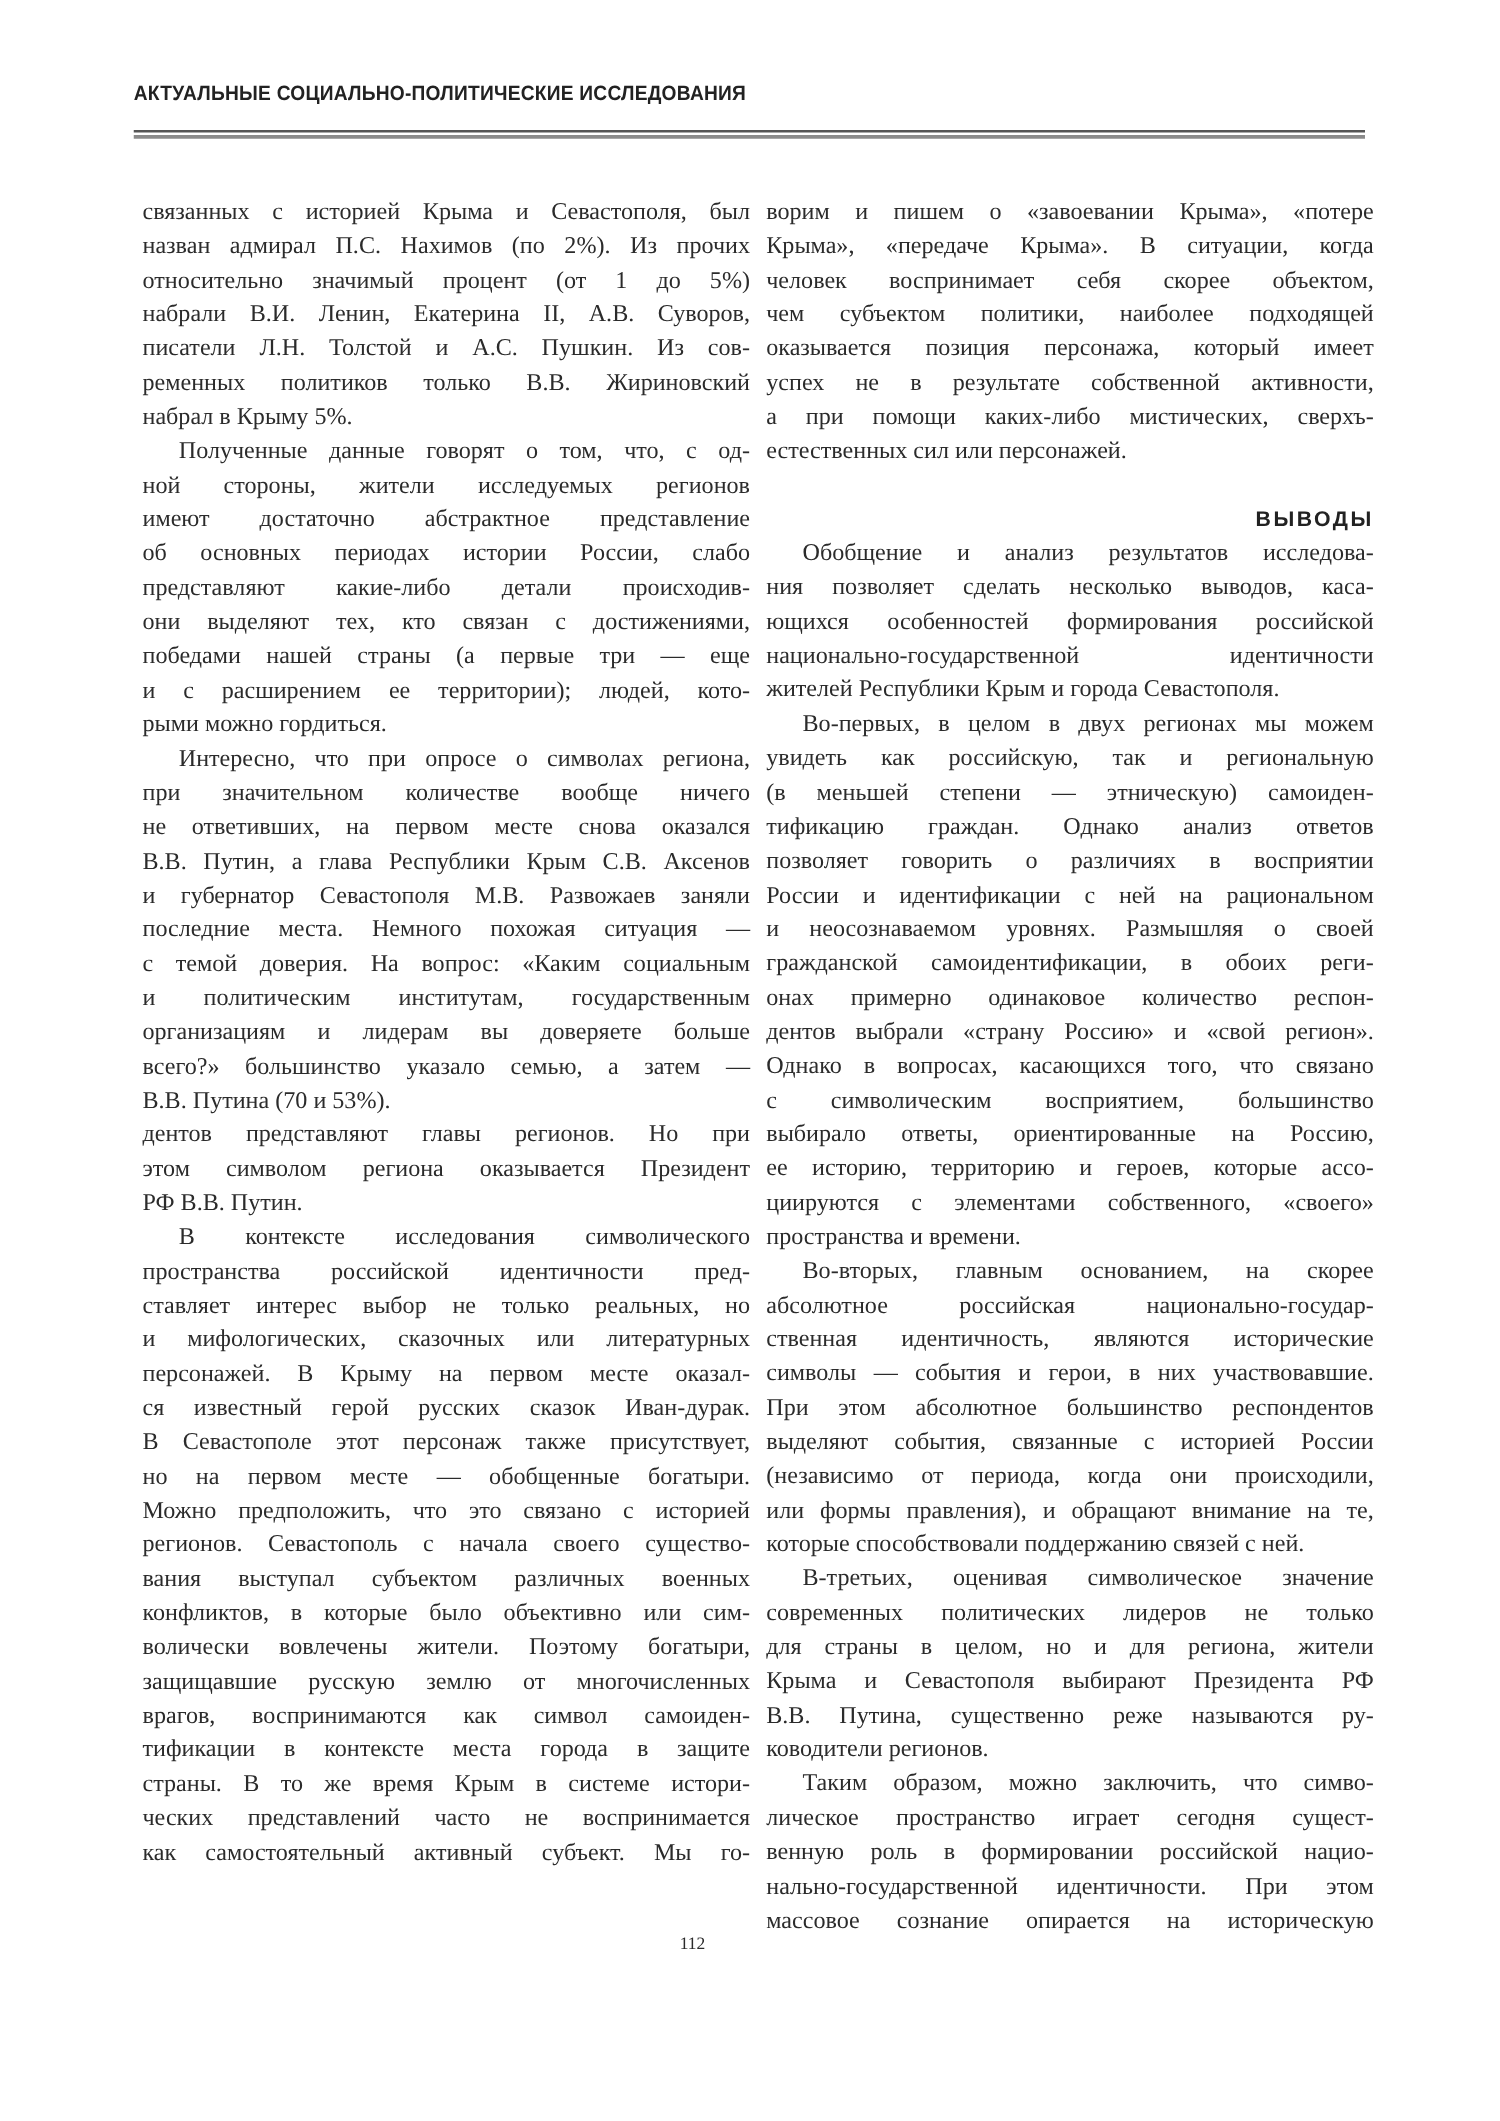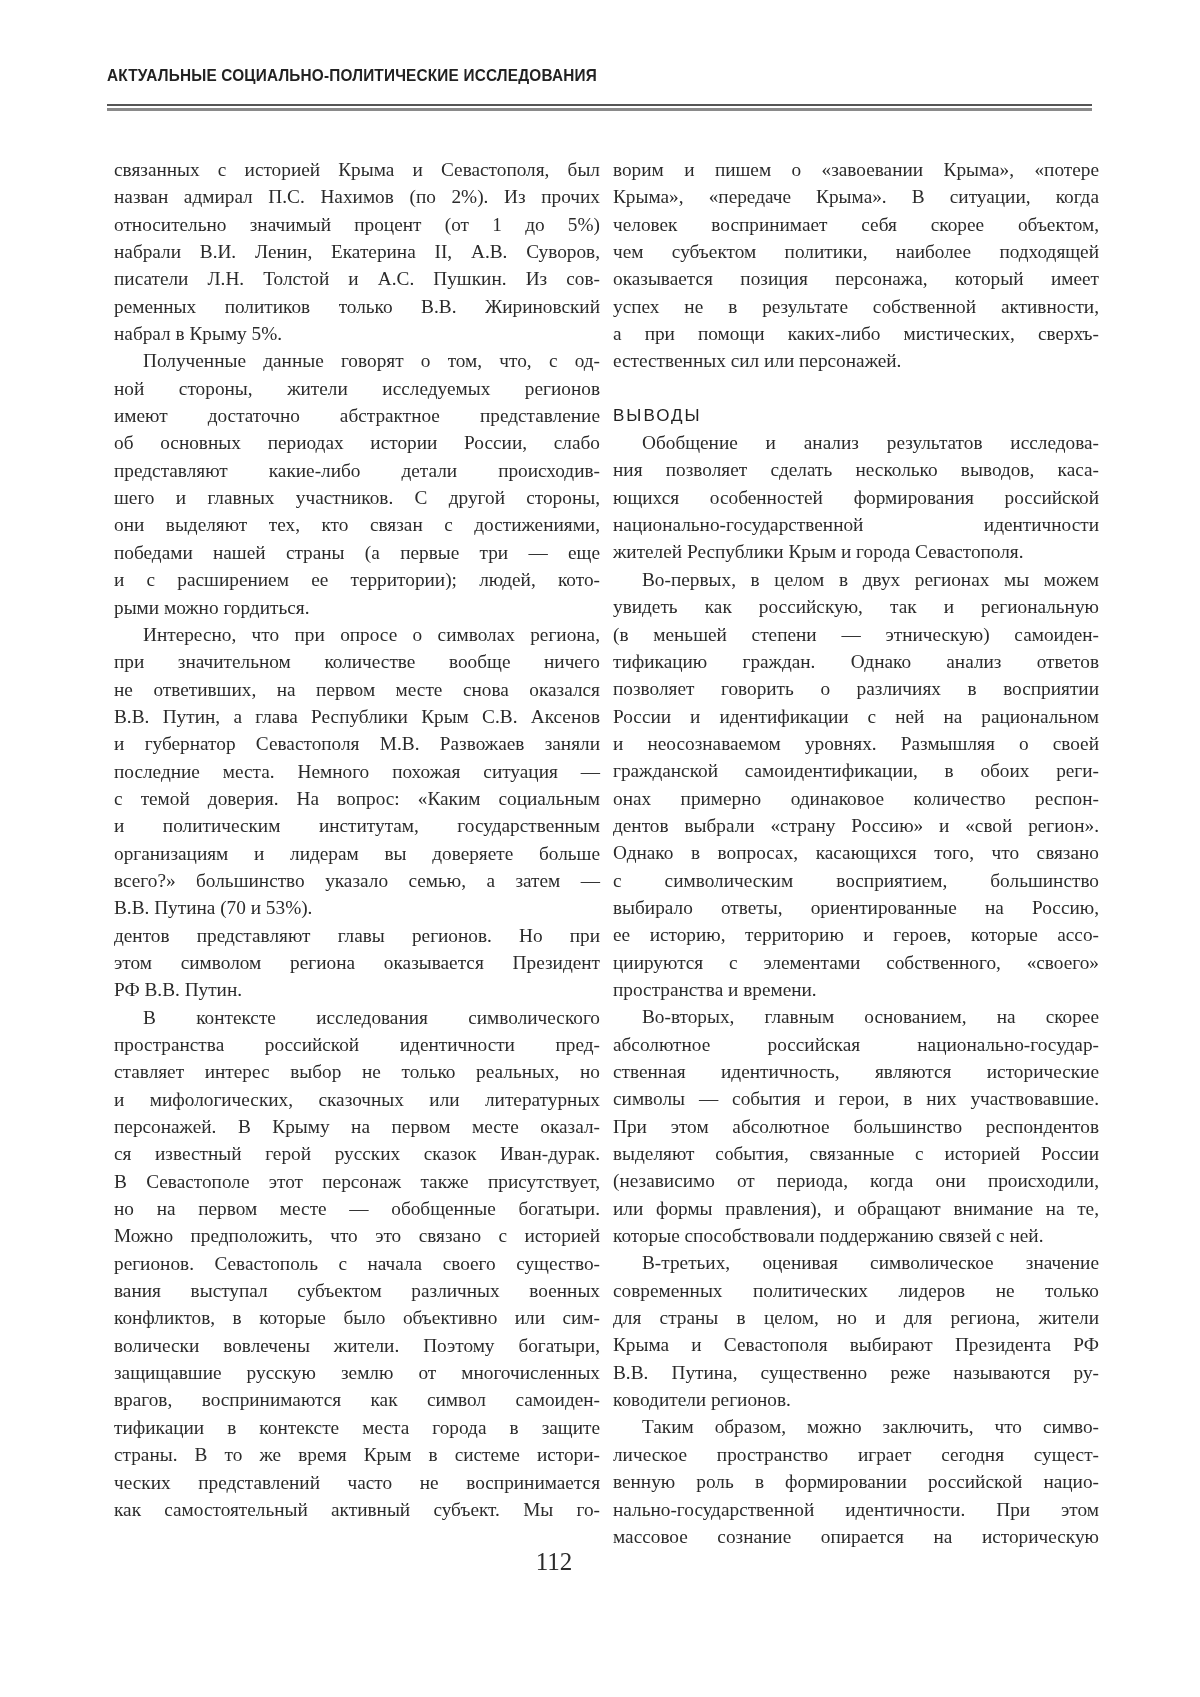--- a/index.html
+++ b/index.html
@@ -55,36 +55,36 @@
       white-space: nowrap;
       text-align: justify;
       text-align-last: justify;
       height: 27.35px;
     }
     .line.last { text-align-last: left; }
     .line.indent { padding-left: 29px; }
     .section-title {
       display: block;
       height: 27.35px;
-      text-align: left;
+      text-align: right;
       font-family: "Liberation Sans", "DejaVu Sans", sans-serif;
-      font-weight: normal;
+      font-weight: bold;
       font-size: 17px;
       letter-spacing: 2px;
       color: #222;
       padding-top: 10px;
     }
     .spacer { display: block; height: 17px; }
     .page-number {
       position: absolute;
       top: 1548px;
       left: 0;
       width: 1108px;
       text-align: center;
-      font-size: 25px;
+      font-size: 14px;
       color: #2b2b2b;
     }
   </style>
 </head>
 <body>
 
 <div class="running-head">АКТУАЛЬНЫЕ СОЦИАЛЬНО-ПОЛИТИЧЕСКИЕ ИССЛЕДОВАНИЯ</div>
 <div class="head-rule"></div>
 <div class="head-rule2"></div>
 
@@ -94,21 +94,20 @@
     <span class="line">относительно значимый процент (от 1 до 5%)</span>
     <span class="line">набрали В.И. Ленин, Екатерина II, А.В. Суворов,</span>
     <span class="line">писатели Л.Н. Толстой и А.С. Пушкин. Из сов-</span>
     <span class="line">ременных политиков только В.В. Жириновский</span>
     <span class="line last">набрал в Крыму 5%.</span>
     <span class="line indent">Полученные данные говорят о том, что, с од-</span>
     <span class="line">ной стороны, жители исследуемых регионов</span>
     <span class="line">имеют достаточно абстрактное представление</span>
     <span class="line">об основных периодах истории России, слабо</span>
     <span class="line">представляют какие-либо детали происходив-</span>
-    <span class="line">шего и главных участников. С другой стороны,</span>
     <span class="line">они выделяют тех, кто связан с достижениями,</span>
     <span class="line">победами нашей страны (а первые три — еще</span>
     <span class="line">и с расширением ее территории); людей, кото-</span>
     <span class="line last">рыми можно гордиться.</span>
     <span class="line indent">Интересно, что при опросе о символах региона,</span>
     <span class="line">при значительном количестве вообще ничего</span>
     <span class="line">не ответивших, на первом месте снова оказался</span>
     <span class="line">В.В. Путин, а глава Республики Крым С.В. Аксенов</span>
     <span class="line">и губернатор Севастополя М.В. Развожаев заняли</span>
     <span class="line">последние места. Немного похожая ситуация —</span>

